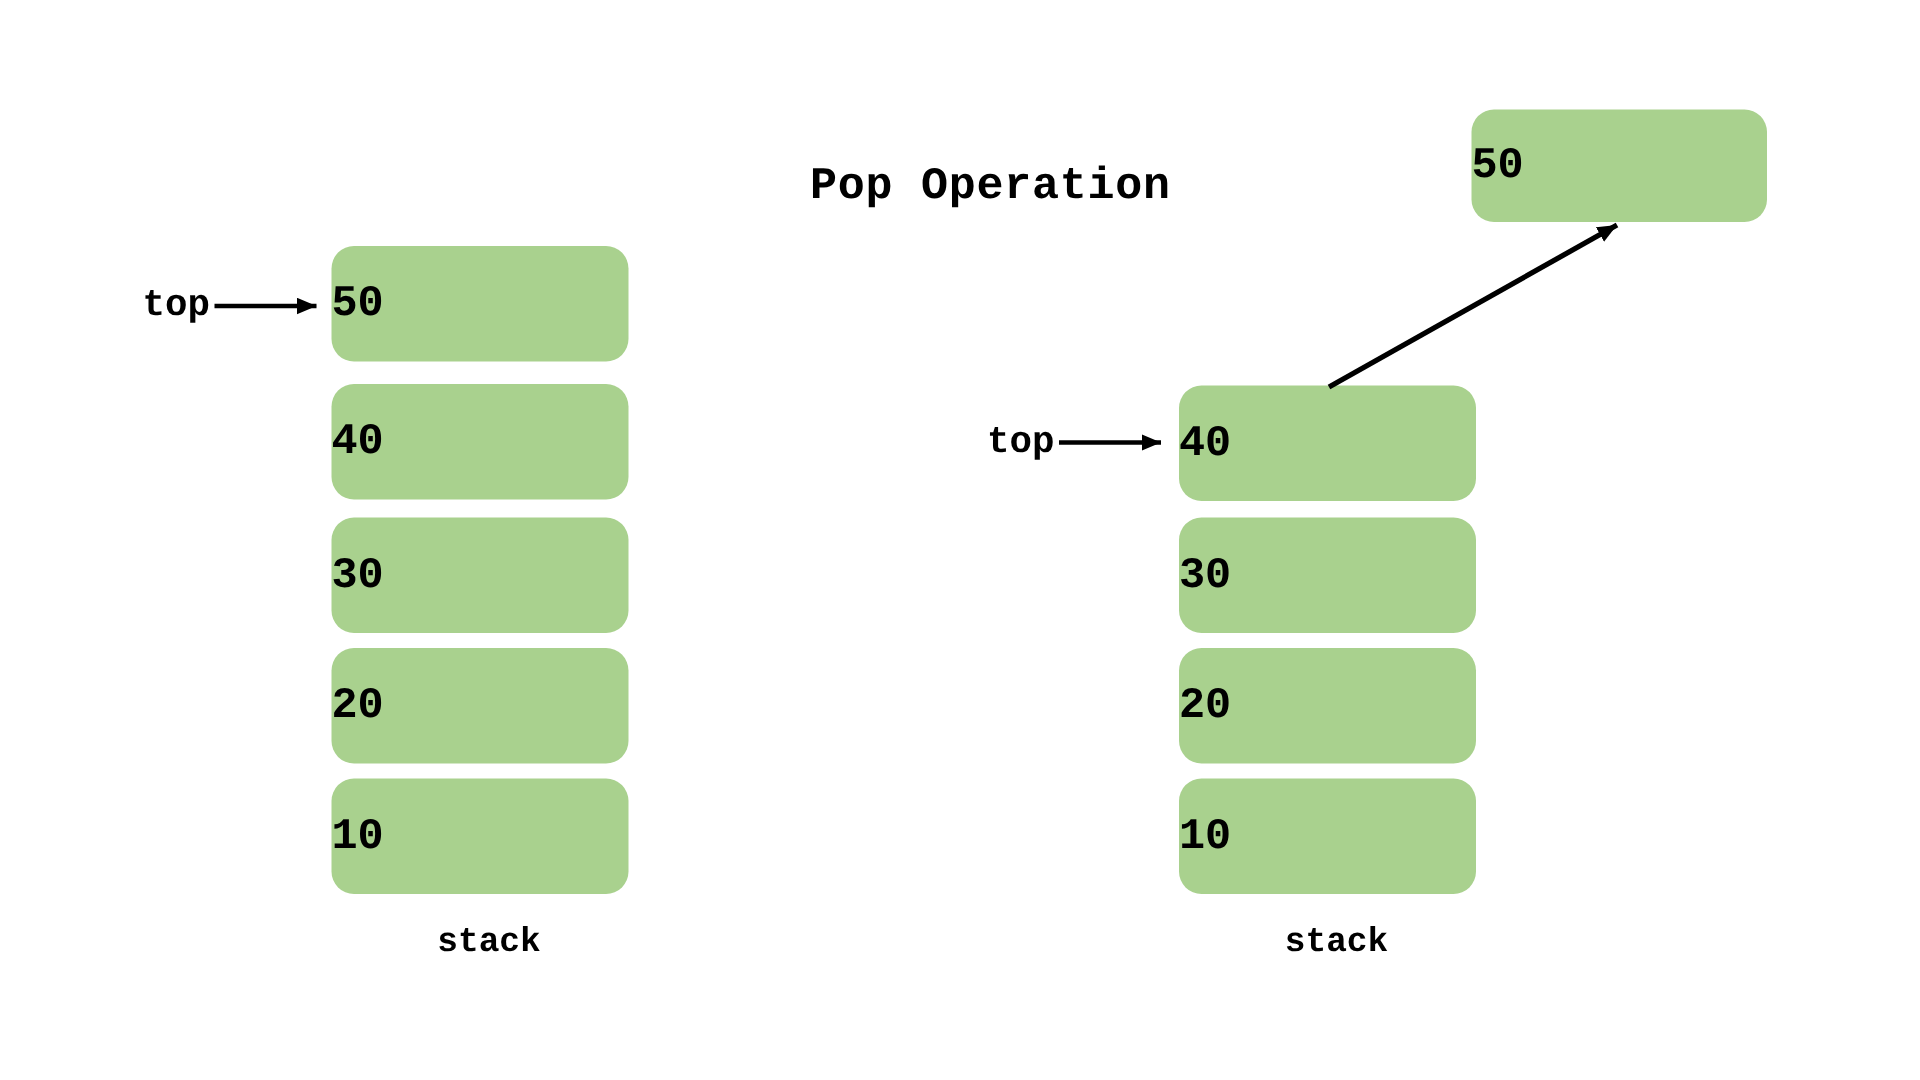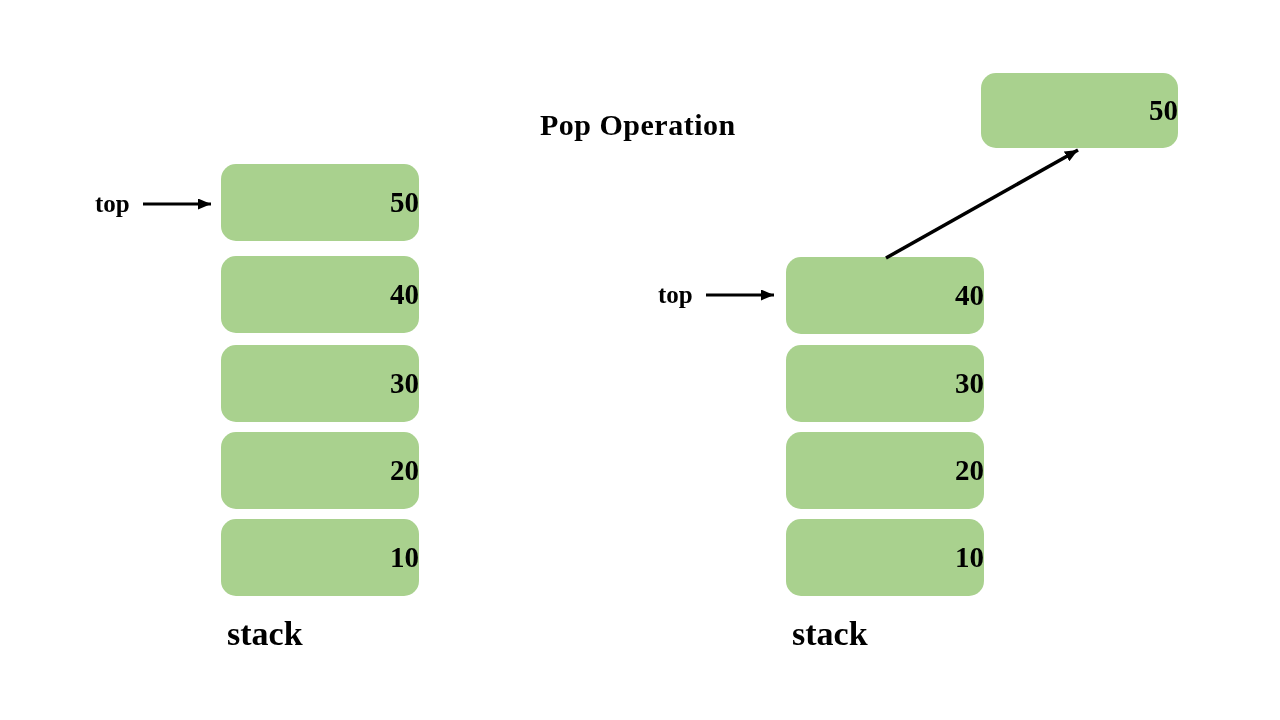--- a/index.html
+++ b/index.html
@@ -2,42 +2,42 @@
 <html style="--background: #ffffff; --box-fill: #a9d18e; --text: #000000; --arrow: #000000;"><head>
 <meta charset="utf-8">
 <style>
   * { margin: 0; padding: 0; box-sizing: border-box; }
   html, body { background: #ffffff; }
   .canvas {
     position: relative;
     width: 1280px;
     height: 672px;
     background: var(--background, #ffffff);
-    font-family: Liberation Serif, serif;
+    font-family: Liberation Mono, monospace;
     color: var(--text, #000000);
     overflow: hidden;
   }
   .title {
     position: absolute;
     left: 540px;
     top: 108px;
     font-size: 30px;
     font-weight: bold;
     letter-spacing: 0.5px;
     white-space: nowrap;
   }
   .stack-box {
     position: absolute;
     width: 198px;
     height: 77px;
     background: var(--box-fill, #a9d18e);
     border-radius: 15px;
     display: flex;
     align-items: center;
-    justify-content: flex-end;
+    justify-content: flex-start;
     font-size: 29px;
     font-weight: bold;
   }
   
   .L0 { left: 221px; top: 164px; }
   .L1 { left: 221px; top: 256px; }
   .L2 { left: 221px; top: 345px; }
   .L3 { left: 221px; top: 432px; }
   .L4 { left: 221px; top: 519px; }
   
@@ -54,22 +54,22 @@
     font-weight: bold;
     line-height: 27px;
   }
   .top-left  { left: 95px;  top: 190px; }
   .top-right { left: 658px; top: 281px; }
 
   .stack-label {
     position: absolute;
     width: 198px;
     top: 615px;
-    text-align: left;
-    font-size: 34px;
+    text-align: center;
+    font-size: 23px;
     font-weight: bold;
   }
   .stack-label-left  { left: 227px; }
   .stack-label-right { left: 792px; }
 
   .arrows {
     position: absolute;
     left: 0; top: 0;
     width: 1280px;
     height: 720px;

